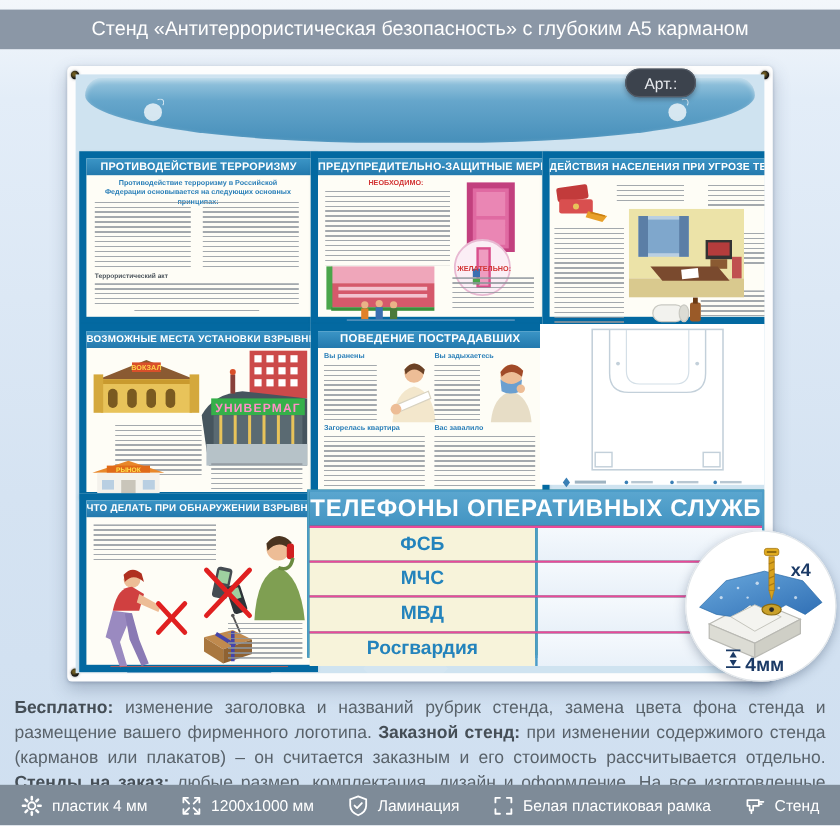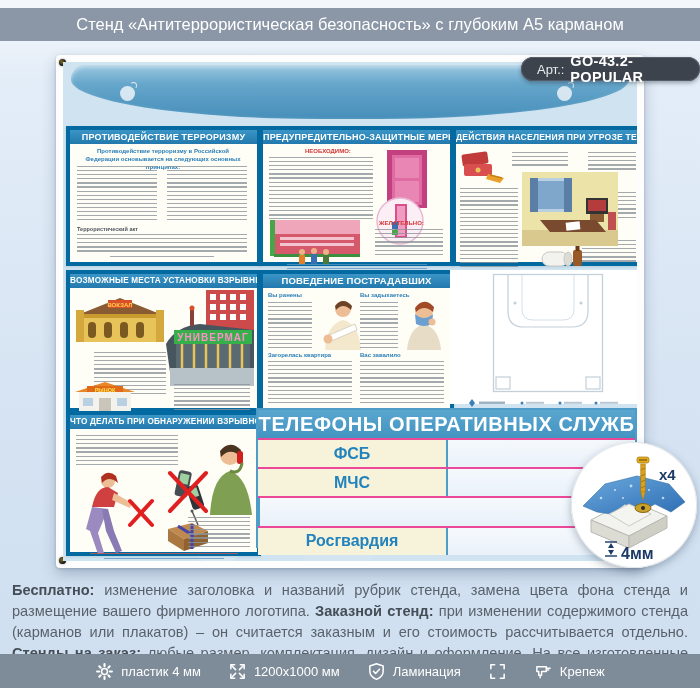--- a/index.html
+++ b/index.html
@@ -26,21 +26,21 @@
   .pheader{position:absolute;left:8px;top:3px;width:558px;height:54px;
            background:linear-gradient(180deg,#9cc8e0 0,#66a6cb 35%,#468fba 100%);
            border-radius:16px 16px 50% 50% / 16px 16px 44px 44px;
            box-shadow:inset 0 2px 4px rgba(255,255,255,.45);}
   .ptitle{position:absolute;left:0;right:0;top:16px;text-align:center;color:#fff;font-size:20.5px;
           font-weight:bold;letter-spacing:.4px;text-shadow:0 1px 2px rgba(0,60,100,.35);}
   .bomb{position:absolute;width:15px;height:15px;border-radius:50%;background:rgba(255,255,255,.75);}
   .bomb::after{content:"";position:absolute;left:10px;top:-4px;width:5px;height:5px;
                border:1.5px solid rgba(255,255,255,.75);border-radius:50%;border-bottom-color:transparent;border-left-color:transparent;}
   
-  .panel{position:absolute;background:#fefdf6;border:4px solid #0369a1;box-shadow:0 1px 2px rgba(70,110,140,.18);}
+  .panel{position:absolute;background:#fefdf6;border:6px solid #0369a1;box-shadow:0 1px 2px rgba(70,110,140,.18);}
   .phead{height:14px;line-height:14px;background:linear-gradient(180deg,#3b95c6,#2379ad);color:#fff;
          font-weight:bold;text-align:center;letter-spacing:.2px;white-space:nowrap;overflow:hidden;}
   .pbody{position:absolute;left:0;right:0;top:14px;bottom:0;}
   
   .ml{position:absolute;opacity:.8;
       background-image:repeating-linear-gradient(to bottom,#8d949b 0,#8d949b 1.2px,transparent 1.2px,transparent 4.1px);}
   .ml.blue{background-image:repeating-linear-gradient(to bottom,#5e96c0 0,#5e96c0 1.2px,transparent 1.2px,transparent 4.1px);}
   .ml.red{background-image:repeating-linear-gradient(to bottom,#cf5a4e 0,#cf5a4e 1.2px,transparent 1.2px,transparent 4.1px);}
   .tlabel{position:absolute;font-weight:bold;font-size:6px;white-space:nowrap;}
   .tlabel.red{color:#d23535;} .tlabel.blue{color:#2a7fb8;}
@@ -74,21 +74,20 @@
 <body>
 
 <div id="canvas">
 
   <div class="topbar">
     <span>Стенд «Антитеррористическая безопасность» с глубоким А5 карманом</span>
   </div>
 
   <div class="badge">
     <span>Арт.:</span>
-    <b>GO-43.2-POPULAR</b>
   </div>
 
   <div class="stand">
     <div class="screw" style="left:3px;top:4px;"></div>
     <div class="screw" style="right:3px;top:4px;"></div>
     <div class="screw" style="left:3px;bottom:4px;"></div>
     <div class="screw" style="right:3px;bottom:4px;"></div>
 
     <div class="poster">
       <div class="deco" style="left:120px;top:430px;width:70px;height:70px;"></div>
@@ -411,20 +410,21 @@
         <div class="phhead">ТЕЛЕФОНЫ ОПЕРАТИВНЫХ СЛУЖБ</div>
         <div class="phrow">
           <div class="phname">ФСБ</div>
           <div class="phval"></div>
         </div>
         <div class="phrow">
           <div class="phname">МЧС</div>
           <div class="phval"></div>
         </div>
         <div class="phrow">
+          <div class="phname">МВД</div>
           <div class="phval"></div>
         </div>
         <div class="phrow">
           <div class="phname">Росгвардия</div>
           <div class="phval"></div>
         </div>
       </div>
     </div>
   </div>
 
@@ -527,27 +527,28 @@
     </div>
     <div class="fitem">
       <span>
         <svg width="19" height="19" viewBox="0 0 20 20" fill="none" stroke="#fff" stroke-width="1.6" stroke-linecap="round" stroke-linejoin="round">
           <path d="M3,7 V3 H7"></path>
             <path d="M13,3 H17 V7"></path>
             <path d="M17,13 V17 H13"></path>
             <path d="M7,17 H3 V13"></path>
         </svg>
       </span>
+      <span>Белая пластиковая рамка</span>
     </div>
     <div class="fitem">
       <span>
         <svg width="19" height="19" viewBox="0 0 20 20" fill="none" stroke="#fff" stroke-width="1.5" stroke-linecap="round" stroke-linejoin="round">
           <path d="M3,5 H13 V10 H8 V14 H5 V10 H3 Z"></path>
           <line x1="13" y1="6.5" x2="17" y2="6.5"></line>
             <line x1="13" y1="8.5" x2="15.5" y2="8.5"></line>
           <line x1="6.5" y1="14" x2="6.5" y2="16.5"></line>
         </svg>
       </span>
-      <span>Крепеж</span>
+      <span>Стенд</span>
     </div>
   </div>
 
 </div>
 
 </body></html>

